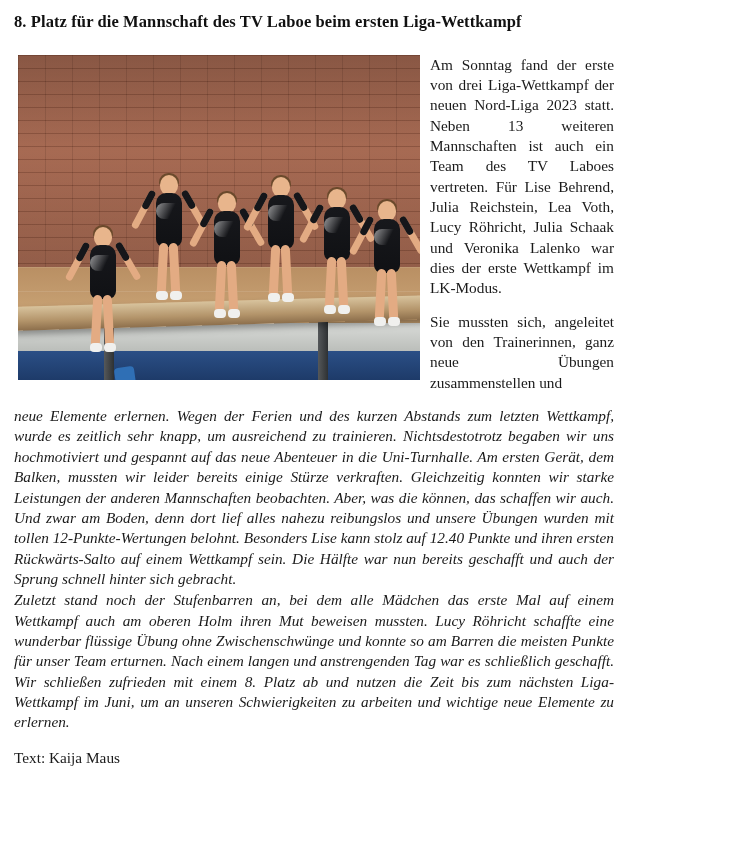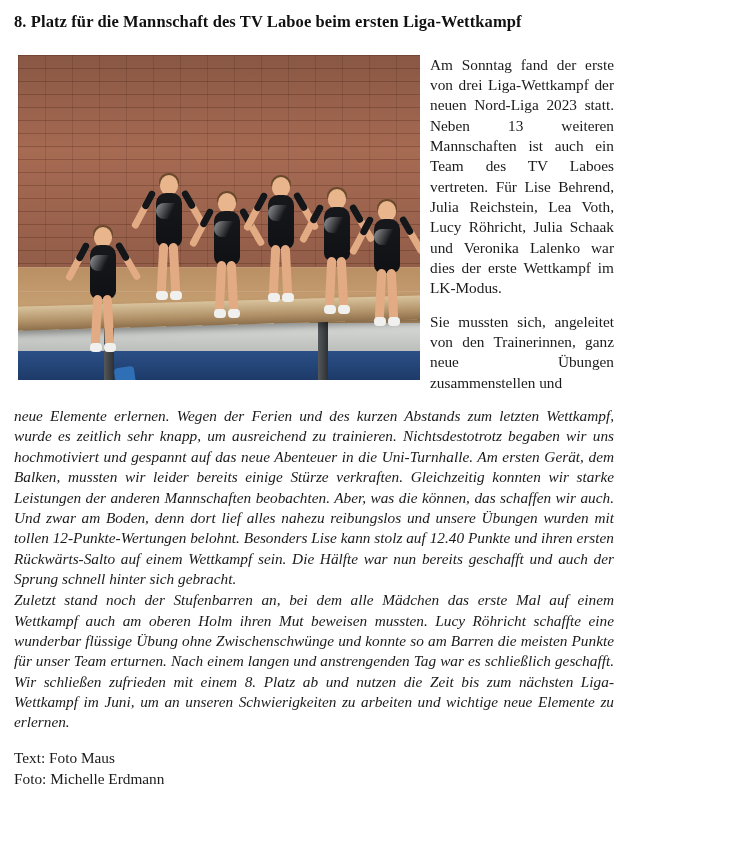--- a/index.html
+++ b/index.html
@@ -327,17 +327,16 @@
   </div>
 
   <div class="caption-space"></div>
 
   <div class="flow-text body-text">
     <p>neue Elemente erlernen. Wegen der Ferien und des kurzen Abstands zum letzten Wettkampf, wurde es zeitlich sehr knapp, um ausreichend zu trainieren. Nichtsdestotrotz begaben wir uns hochmotiviert und gespannt auf das neue Abenteuer in die Uni-Turnhalle. Am ersten Gerät, dem Balken, mussten wir leider bereits einige Stürze verkraften. Gleichzeitig konnten wir starke Leistungen der anderen Mannschaften beobachten. Aber, was die können, das schaffen wir auch. Und zwar am Boden, denn dort lief alles nahezu reibungslos und unsere Übungen wurden mit tollen 12-Punkte-Wertungen belohnt. Besonders Lise kann stolz auf 12.40 Punkte und ihren ersten Rückwärts-Salto auf einem Wettkampf sein.  Die Hälfte war nun bereits geschafft und auch der Sprung schnell hinter sich gebracht.</p>
     <p>Zuletzt stand noch der Stufenbarren an, bei dem alle Mädchen das erste Mal auf einem Wettkampf auch am oberen Holm ihren Mut beweisen mussten. Lucy Röhricht schaffte eine wunderbar flüssige Übung ohne Zwischenschwünge und konnte so am Barren die meisten Punkte für unser Team erturnen. Nach einem langen und anstrengenden Tag war es schließlich geschafft. Wir schließen zufrieden mit einem 8. Platz ab und nutzen die Zeit bis zum nächsten Liga-Wettkampf im Juni, um an unseren Schwierigkeiten zu arbeiten und wichtige neue Elemente zu erlernen.</p>
   </div>
 
   <div class="credits">
-    <div>Text: Foto Maus</div>
-    <div>Foto: Michelle Erdmann</div>
+    <div>Text: Kaija Maus</div>
   </div>
 
 </div>
 
 </body></html>

